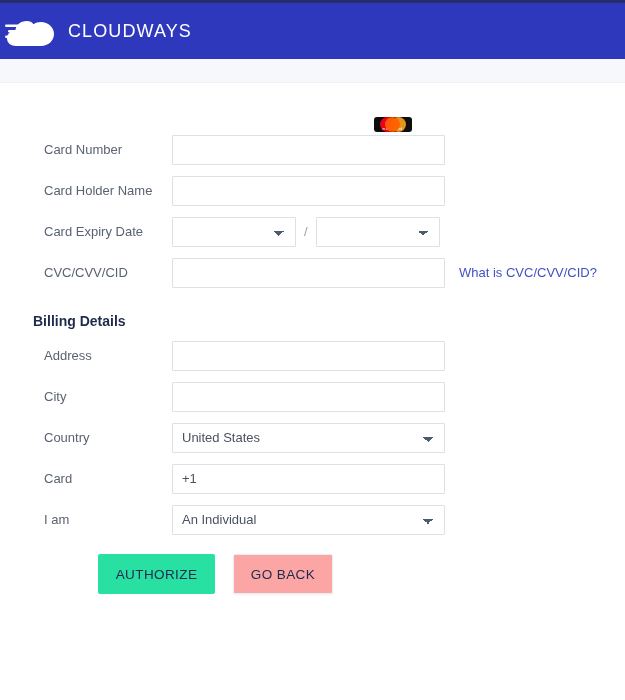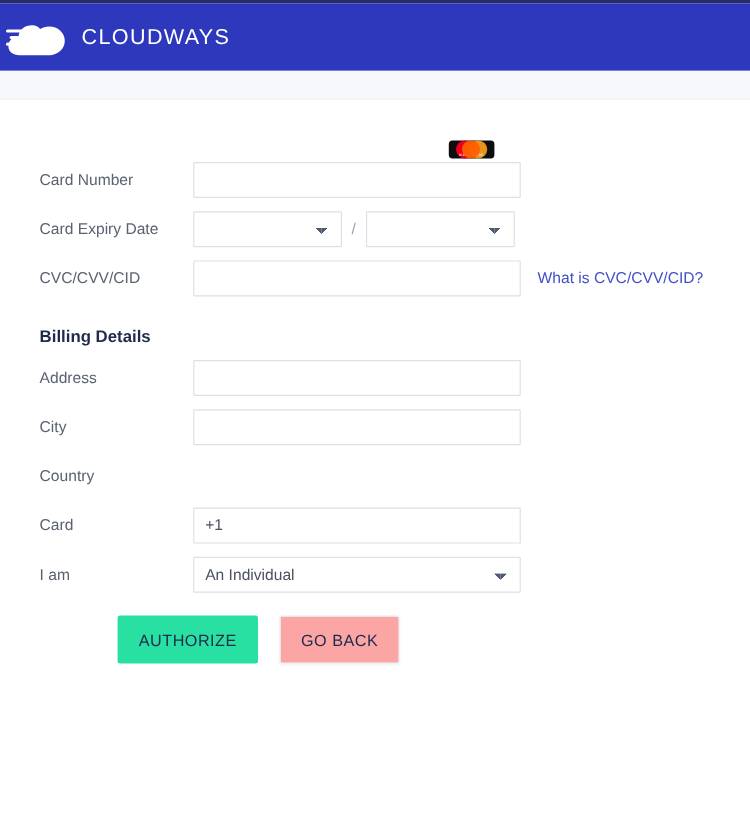--- a/index.html
+++ b/index.html
@@ -133,21 +133,21 @@
     color: #1a1f71;
     letter-spacing: -0.5px;
     padding-left: 4px;
   }
 
   
   .form { padding: 18px 0 0 0; }
   .row {
     display: flex; align-items: center;
     height: 41px;
-    padding-left: 33px;
+    padding-left: 44px;
   }
   .row .label {
     width: 128px;
     flex: 0 0 128px;
     font-size: 13px;
     color: #5a6271;
   }
   .fieldzone { display: flex; align-items: center; }
 
   .txt {
@@ -287,20 +287,26 @@
 
     <div class="form">
 
       <div class="row">
         <div class="label">Card Number</div>
         <div class="fieldzone">
           <input class="txt" type="text" value="" style="">
         </div>
       </div>
 
+      <div class="row">
+        <div class="label">Card Holder Name</div>
+        <div class="fieldzone">
+          <input class="txt" type="text" value="" style="">
+        </div>
+      </div>
 
       <div class="row">
         <div class="label">Card Expiry Date</div>
         <div class="fieldzone">
           <select class="sel half">
             <option></option>
           </select>
           <span class="slash">/</span>
           <select class="sel half">
             <option></option>
@@ -327,20 +333,25 @@
 
       <div class="row">
         <div class="label">City</div>
         <div class="fieldzone">
           <input class="txt" type="text" value="" style="">
         </div>
       </div>
 
       <div class="row">
         <div class="label">Country</div>
+        <div class="fieldzone">
+          <select class="sel full">
+            <option>United States</option>
+          </select>
+        </div>
       </div>
 
       <div class="row">
         <div class="label">Card</div>
         <div class="fieldzone">
           <input class="txt" type="text" value="+1" style="">
         </div>
       </div>
 
       <div class="row">

